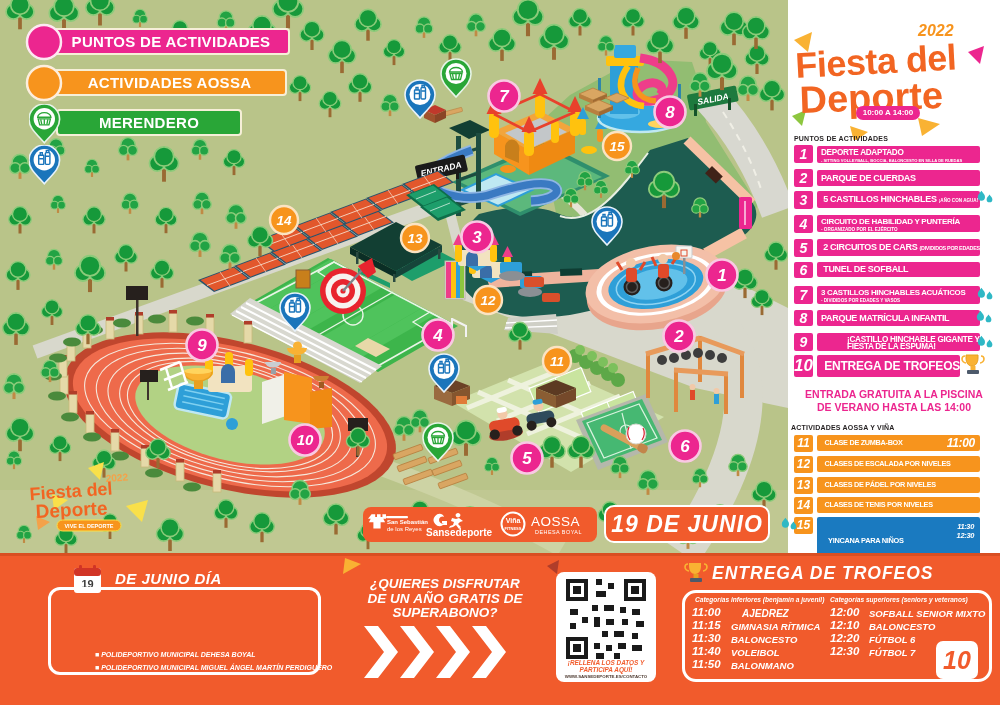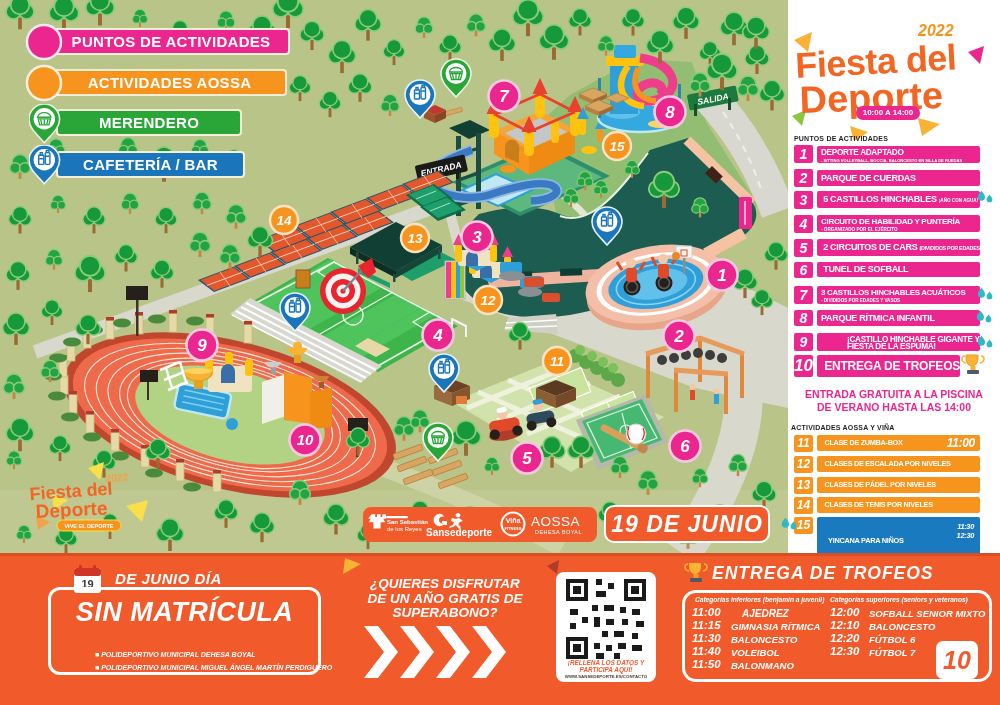--- a/index.html
+++ b/index.html
@@ -766,21 +766,20 @@
       </g>
       <text x="168" y="19" font-size="13.5" fill="#fff" font-family="Liberation Sans,sans-serif" letter-spacing="0.5">AOSSA</text>
       <text x="172" y="27" font-size="5.4" fill="#fff" font-family="Liberation Sans,sans-serif" letter-spacing="0.5">DEHESA BOYAL</text>
     </svg>
   </div>
   <div style="position:absolute;left:604px;top:505px;width:166px;height:38px;background:#f15b2c;border:2px solid #fff;border-radius:10px;box-sizing:border-box;color:#fff;font-weight:bold;font-style:italic;font-size:23px;text-align:center;line-height:34px;letter-spacing:1px;">19 DE JUNIO</div>
   <div id="legend" style="position:absolute;left:0;top:0;width:320px;height:200px;">
     <div class="pill" style="left:54px;top:30px;width:234px;height:23px;background:#ec268f;border-radius:4px;font-size:15px;line-height:23px;text-align:center;letter-spacing:0.3px;">PUNTOS DE ACTIVIDADES</div>
     <div class="pill" style="left:58px;top:111px;width:182px;height:23px;background:#29a637;border-radius:4px;font-size:15px;line-height:23px;text-align:center;letter-spacing:0.3px;">MERENDERO</div>
     <div class="pill" style="left:54px;top:71px;width:231px;height:23px;background:#f7941d;border-radius:4px;font-size:15px;line-height:23px;text-align:center;letter-spacing:0.3px;">ACTIVIDADES AOSSA</div>
-    <div class="pill" style="left:58px;top:153px;width:185px;height:23px;background:#1a75bb;border-radius:4px;font-size:15px;line-height:23px;text-align:center;letter-spacing:0.3px;">CAFETERÍA / BAR</div>
     <svg style="position:absolute;left:24px;top:22px" width="40" height="40" viewBox="0 0 40 40">
         <circle cx="20" cy="20" r="17" fill="#ec268f" stroke="#fde8f2" stroke-width="2.5"></circle>
       </svg>
     <svg style="position:absolute;left:24px;top:63px" width="40" height="40" viewBox="0 0 40 40">
         <circle cx="20" cy="20" r="17" fill="#f7941d" stroke="#fdeedd" stroke-width="2.5"></circle>
       </svg>
     <svg style="position:absolute;left:29px;top:104px" width="38" height="48" viewBox="0 0 38 48">
         <use href="#pingreen" transform="scale(1.02)"></use>
       </svg>
     <svg style="position:absolute;left:29px;top:145px" width="38" height="48" viewBox="0 0 38 48">
@@ -810,21 +809,21 @@
       <div class="rw p" style="top:191px;height:17px;line-height:17px;font-size:9px;">&nbsp;5 CASTILLOS HINCHABLES <span style="font-size:4.6px;letter-spacing:0;">¡AÑO CON AGUA!</span></div>
       <div class="nsq p" style="top:215px;height:18px;line-height:18px;">4</div>
       <div class="rw p" style="top:215px;height:17px;font-size:8px;line-height:8px;padding-top:2.5px;">CIRCUITO DE HABILIDAD Y PUNTERÍA<div style="position:absolute;left:4px;top:11px;font-size:4.6px;letter-spacing:0;font-weight:bold;">- ORGANIZADO POR EL EJÉRCITO</div></div>
       <div class="nsq p" style="top:239px;height:18px;line-height:18px;">5</div>
       <div class="rw p" style="top:239px;height:17px;line-height:17px;font-size:9px;">&nbsp;2 CIRCUITOS DE CARS <span style="font-size:5.4px;">(DIVIDIDOS POR EDADES)</span></div>
       <div class="nsq p" style="top:262px;height:16px;line-height:16px;">6</div>
       <div class="rw p" style="top:262px;height:15px;line-height:15px;font-size:9px;">&nbsp;TUNEL DE SOFBALL</div>
       <div class="nsq p" style="top:286px;height:18px;line-height:18px;">7</div>
       <div class="rw p" style="top:286px;height:18px;font-size:7.9px;line-height:8px;padding-top:2.5px;">3 CASTILLOS HINCHABLES ACUÁTICOS<div style="position:absolute;left:4px;top:11px;font-size:4.6px;letter-spacing:0;font-weight:bold;">- DIVIDIDOS POR EDADES Y VASOS</div></div>
       <div class="nsq p" style="top:310px;height:16px;line-height:16px;">8</div>
-      <div class="rw p" style="top:310px;height:16px;line-height:16px;font-size:9px;">PARQUE RÍTMICA INFANTIL</div>
+      <div class="rw p" style="top:310px;height:16px;line-height:16px;font-size:9px;">PARQUE MATRÍCULA INFANTIL</div>
       <div class="nsq p" style="top:333px;height:18px;line-height:18px;">9</div>
       <div class="rw p" style="top:333px;height:18px;padding-top:2.5px;font-size:8.2px;line-height:7.5px;padding-left:30px;">¡CASTILLO HINCHABLE GIGANTE Y<br>FIESTA DE LA ESPUMA!</div>
       <div class="nsq p" style="top:355px;height:22px;line-height:22px;font-size:17px;">10</div>
       <div class="rw p" style="top:355px;height:22px;line-height:22px;font-size:12px;width:143px;letter-spacing:-0.2px;">&nbsp;ENTREGA DE TROFEOS</div>
       <svg style="position:absolute;left:172px;top:352px" width="26" height="26" viewBox="0 0 26 26">
           <path d="M6 3h12v3c0 5-2.5 8-6 8s-6-3-6-8z" fill="#f9b233" stroke="#e8a020" stroke-width="1"></path>
           <path d="M5 4c-2 0-3 1-3 3s2 4 4 4" fill="none" stroke="#f9b233" stroke-width="1.6"></path>
           <path d="M21 4c2 0 3 1 3 3s-2 4-4 4" fill="none" stroke="#f9b233" stroke-width="1.6"></path>
           <rect x="10.5" y="14" width="5" height="4" fill="#f9b233"></rect>
           <rect x="7" y="18" width="12" height="4" rx="1" fill="#4d5a6b"></rect>
@@ -872,21 +871,20 @@
     
     <svg style="position:absolute;left:73px;top:11px" width="30" height="30" viewBox="0 0 30 30">
       <rect x="1" y="4" width="27" height="25" rx="3" fill="#fff"></rect>
       <rect x="1" y="4" width="27" height="8" rx="3" fill="#d13426"></rect>
       <rect x="6" y="1" width="3" height="6" rx="1.2" fill="#d13426"></rect>
       <rect x="20" y="1" width="3" height="6" rx="1.2" fill="#d13426"></rect>
       <text x="14.5" y="24" text-anchor="middle" font-size="11" font-weight="bold" fill="#3b3b3b" font-family="Liberation Sans,sans-serif">19</text>
     </svg>
     <div class="wt" style="left:115px;top:17px;font-size:15px;letter-spacing:0.5px;">DE JUNIO DÍA</div>
     <div style="position:absolute;left:48px;top:34px;width:273px;height:88px;border:3px solid #fff;border-radius:12px;box-sizing:border-box;"></div>
-    <div class="wt" style="left:48px;top:44px;width:273px;text-align:center;font-size:27px;letter-spacing:0.5px;">SIN MATRÍCULA</div>
     <div class="wt" style="left:95px;top:98px;font-size:7px;font-style:italic;">■ POLIDEPORTIVO MUNICIPAL DEHESA BOYAL</div>
     <div class="wt" style="left:95px;top:111px;font-size:7px;font-style:italic;">■ POLIDEPORTIVO MUNICIPAL MIGUEL ÁNGEL MARTÍN PERDIGUERO</div>
     
     <div class="wt" style="left:335px;top:24px;width:220px;text-align:center;font-size:13.5px;line-height:14.5px;">¿QUIERES DISFRUTAR<br>DE UN <span style="letter-spacing:0.3px">AÑO GRATIS</span> DE<br>SUPERABONO?</div>
     <svg style="position:absolute;left:362px;top:68px" width="150" height="62" viewBox="0 0 150 62">
       <g fill="#fff">
         <polygon points="2,5 16,5 36,31 16,57 2,57 22,31"></polygon>
         <polygon points="38,5 52,5 72,31 52,57 38,57 58,31"></polygon>
         <polygon points="74,5 88,5 108,31 88,57 74,57 94,31"></polygon>
         <polygon points="110,5 124,5 144,31 124,57 110,57 130,31"></polygon>

